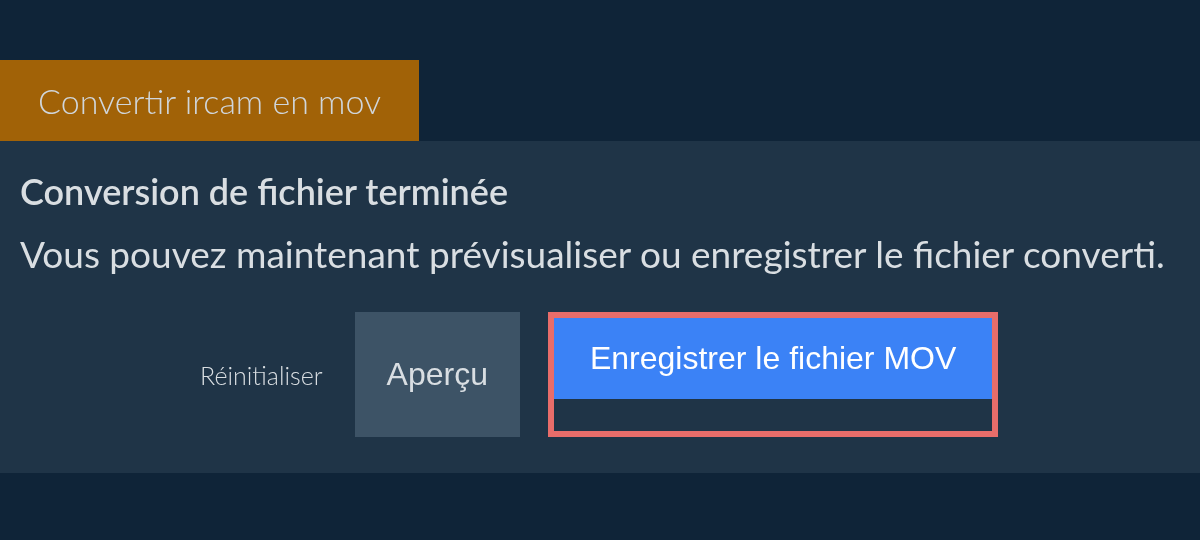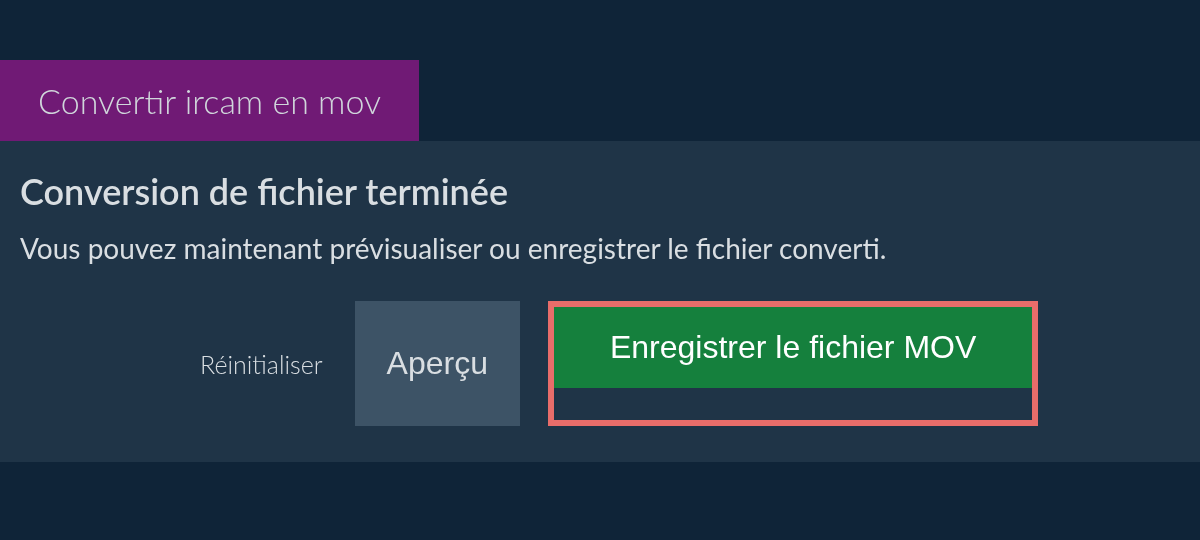--- a/index.html
+++ b/index.html
@@ -14,40 +14,40 @@
       font-family: -apple-system, BlinkMacSystemFont, "Segoe UI", "Lato", sans-serif;
       overflow: hidden;
     }
     .container {
       padding-top: 60px;
     }
     .tab-bar {
       display: flex;
     }
     .tab {
-      background-color: #701a75;
+      background-color: #a16207;
       color: #d0d6db;
       font-size: 34px;
       font-weight: 300;
       padding: 20px 38px;
       cursor: pointer;
     }
     .content-panel {
       background-color: #1f3447;
       padding: 28px 20px 36px 20px;
     }
     .heading {
       color: #d9dee2;
       font-size: 36px;
       font-weight: 600;
       margin-bottom: 18px;
     }
     .subheading {
       color: #d9dee2;
-      font-size: 28px;
+      font-size: 37px;
       font-weight: 400;
       margin-bottom: 36px;
     }
     .button-row {
       display: flex;
       align-items: stretch;
       gap: 28px;
       padding-left: 180px;
     }
     .reset-link {
@@ -66,25 +66,25 @@
       font-weight: 300;
       padding: 44px 32px;
       border: none;
       cursor: pointer;
     }
     .btn-primary-wrapper {
       border: 6px solid #e86d6a;
       display: inline-block;
     }
     .btn-primary {
-      background-color: #15803d;
+      background-color: #3b82f6;
       color: #ffffff;
       font-size: 32px;
       font-weight: 300;
-      padding: 22px 56px;
+      padding: 22px 36px;
       border: none;
       cursor: pointer;
       display: block;
     }
   </style>
 </head>
 <body>
 
 <div class="container">
   <div class="tab-bar">

